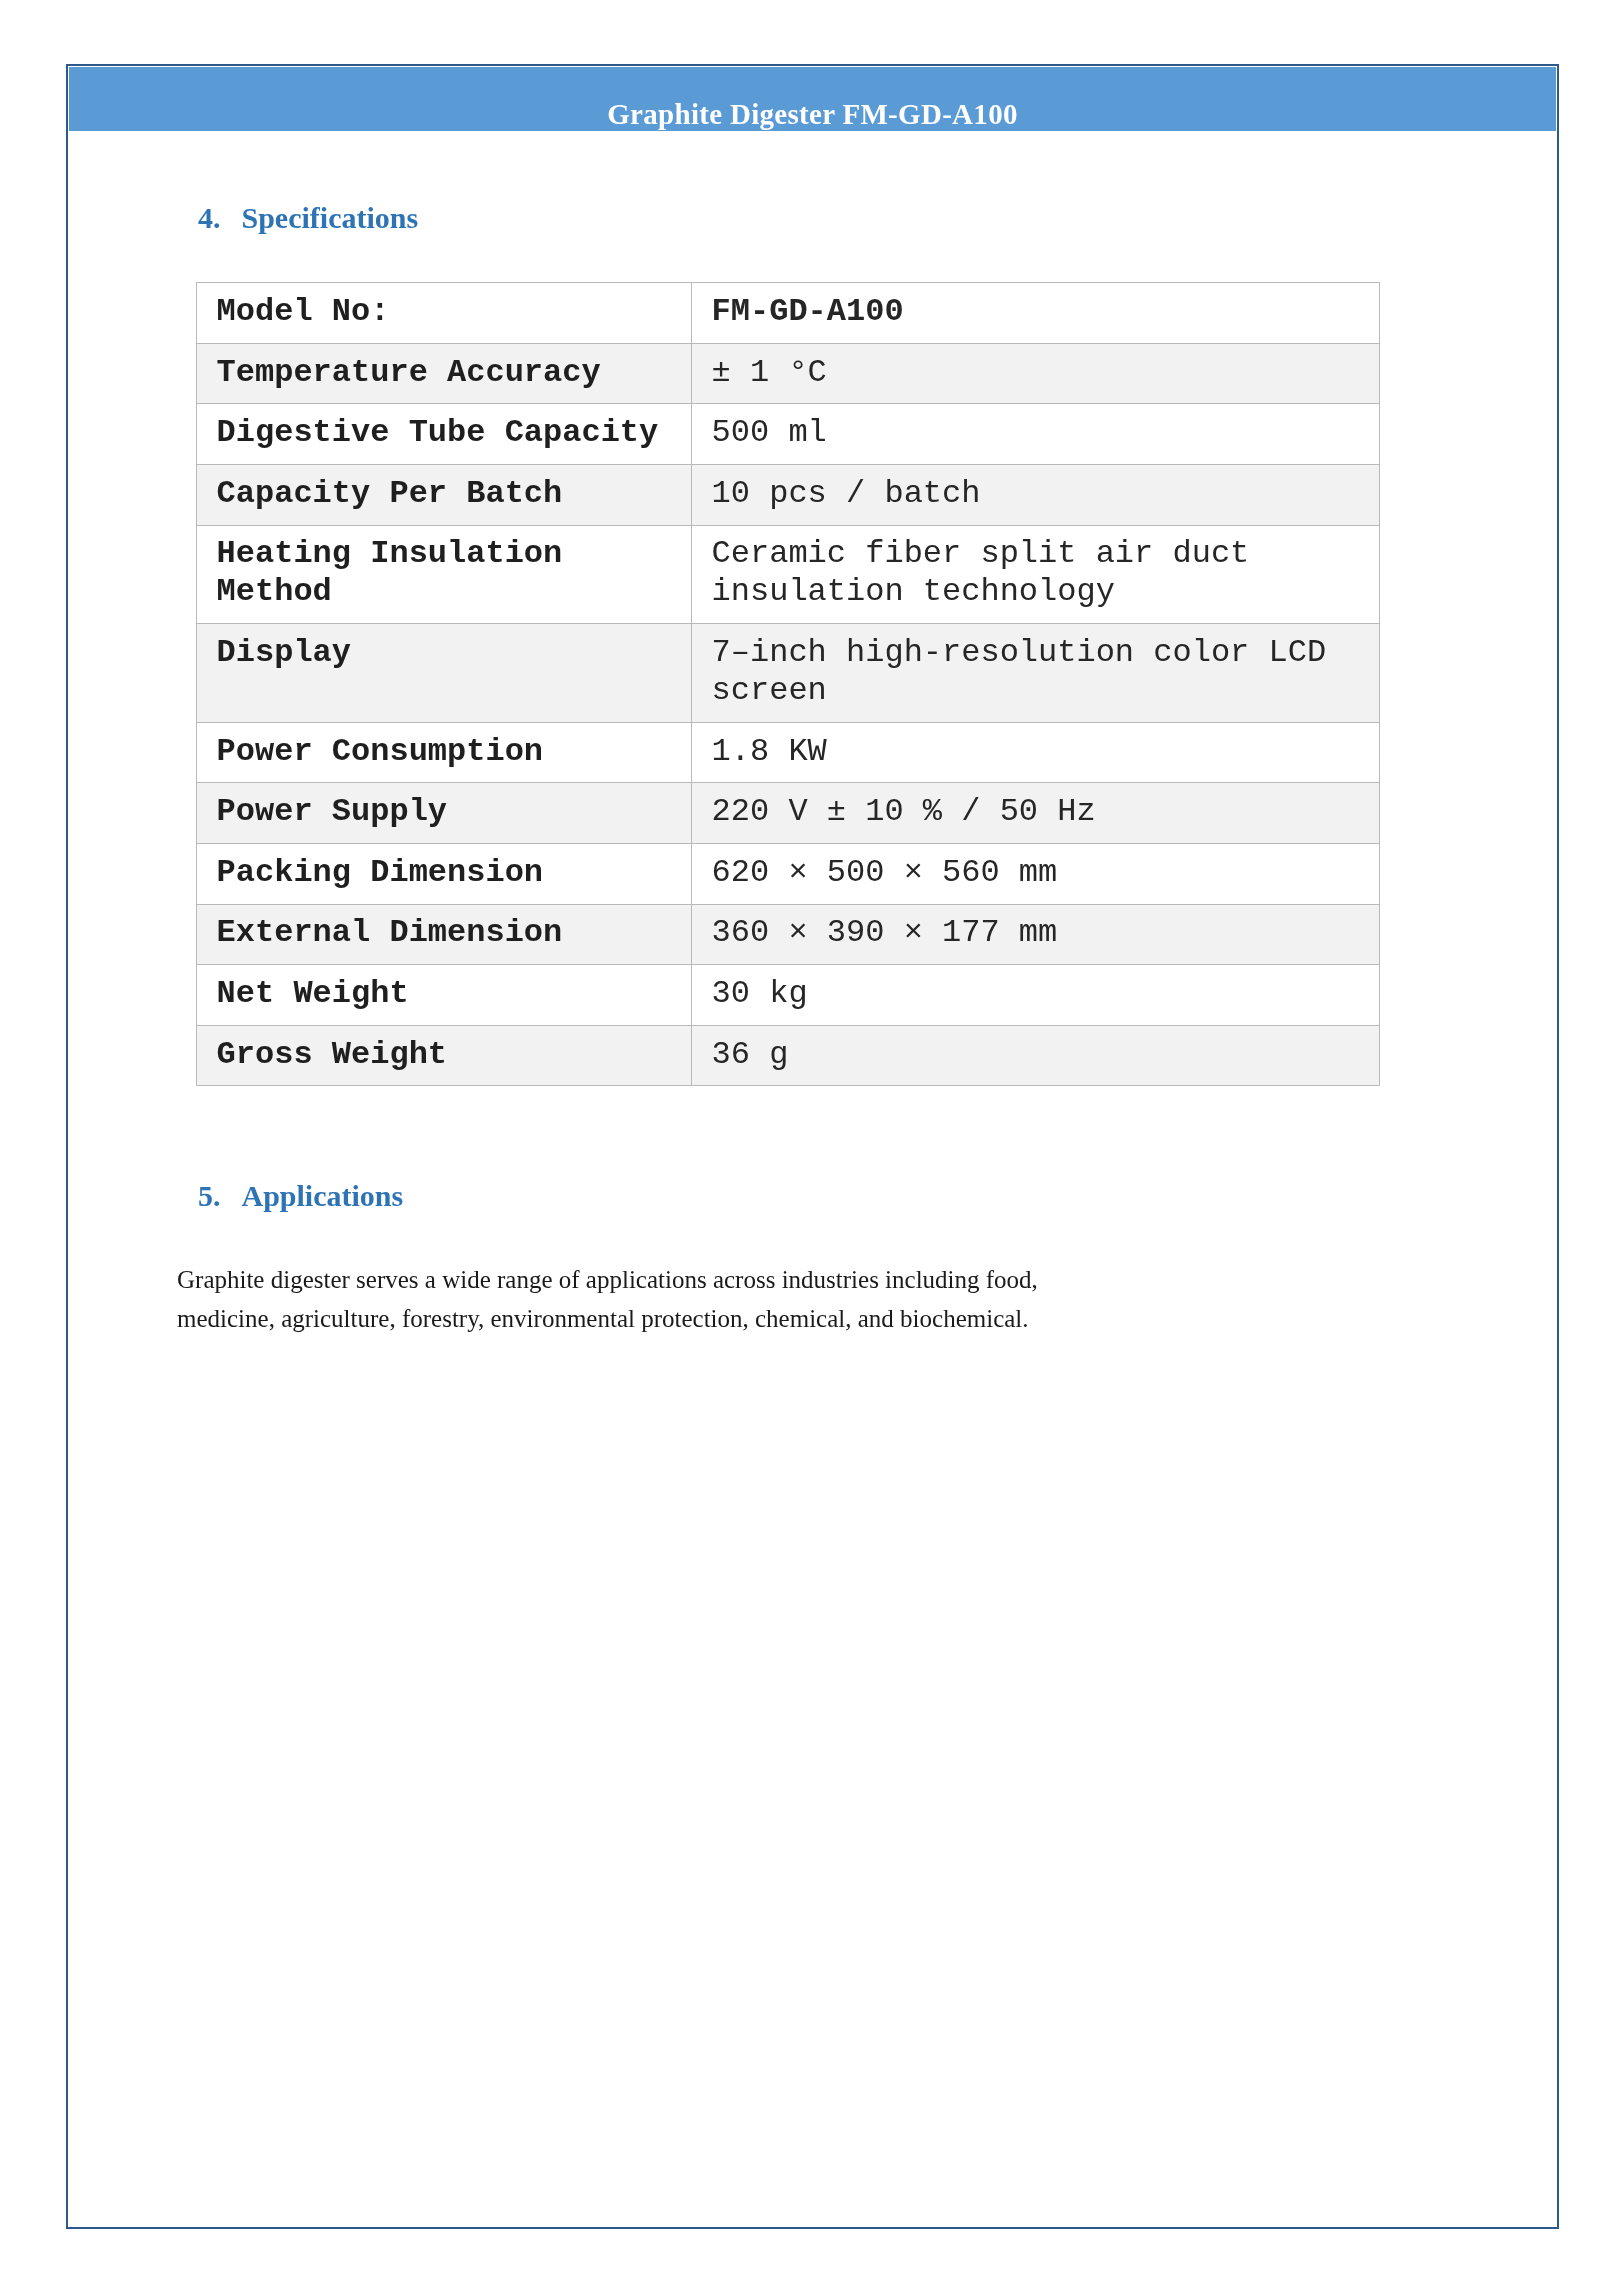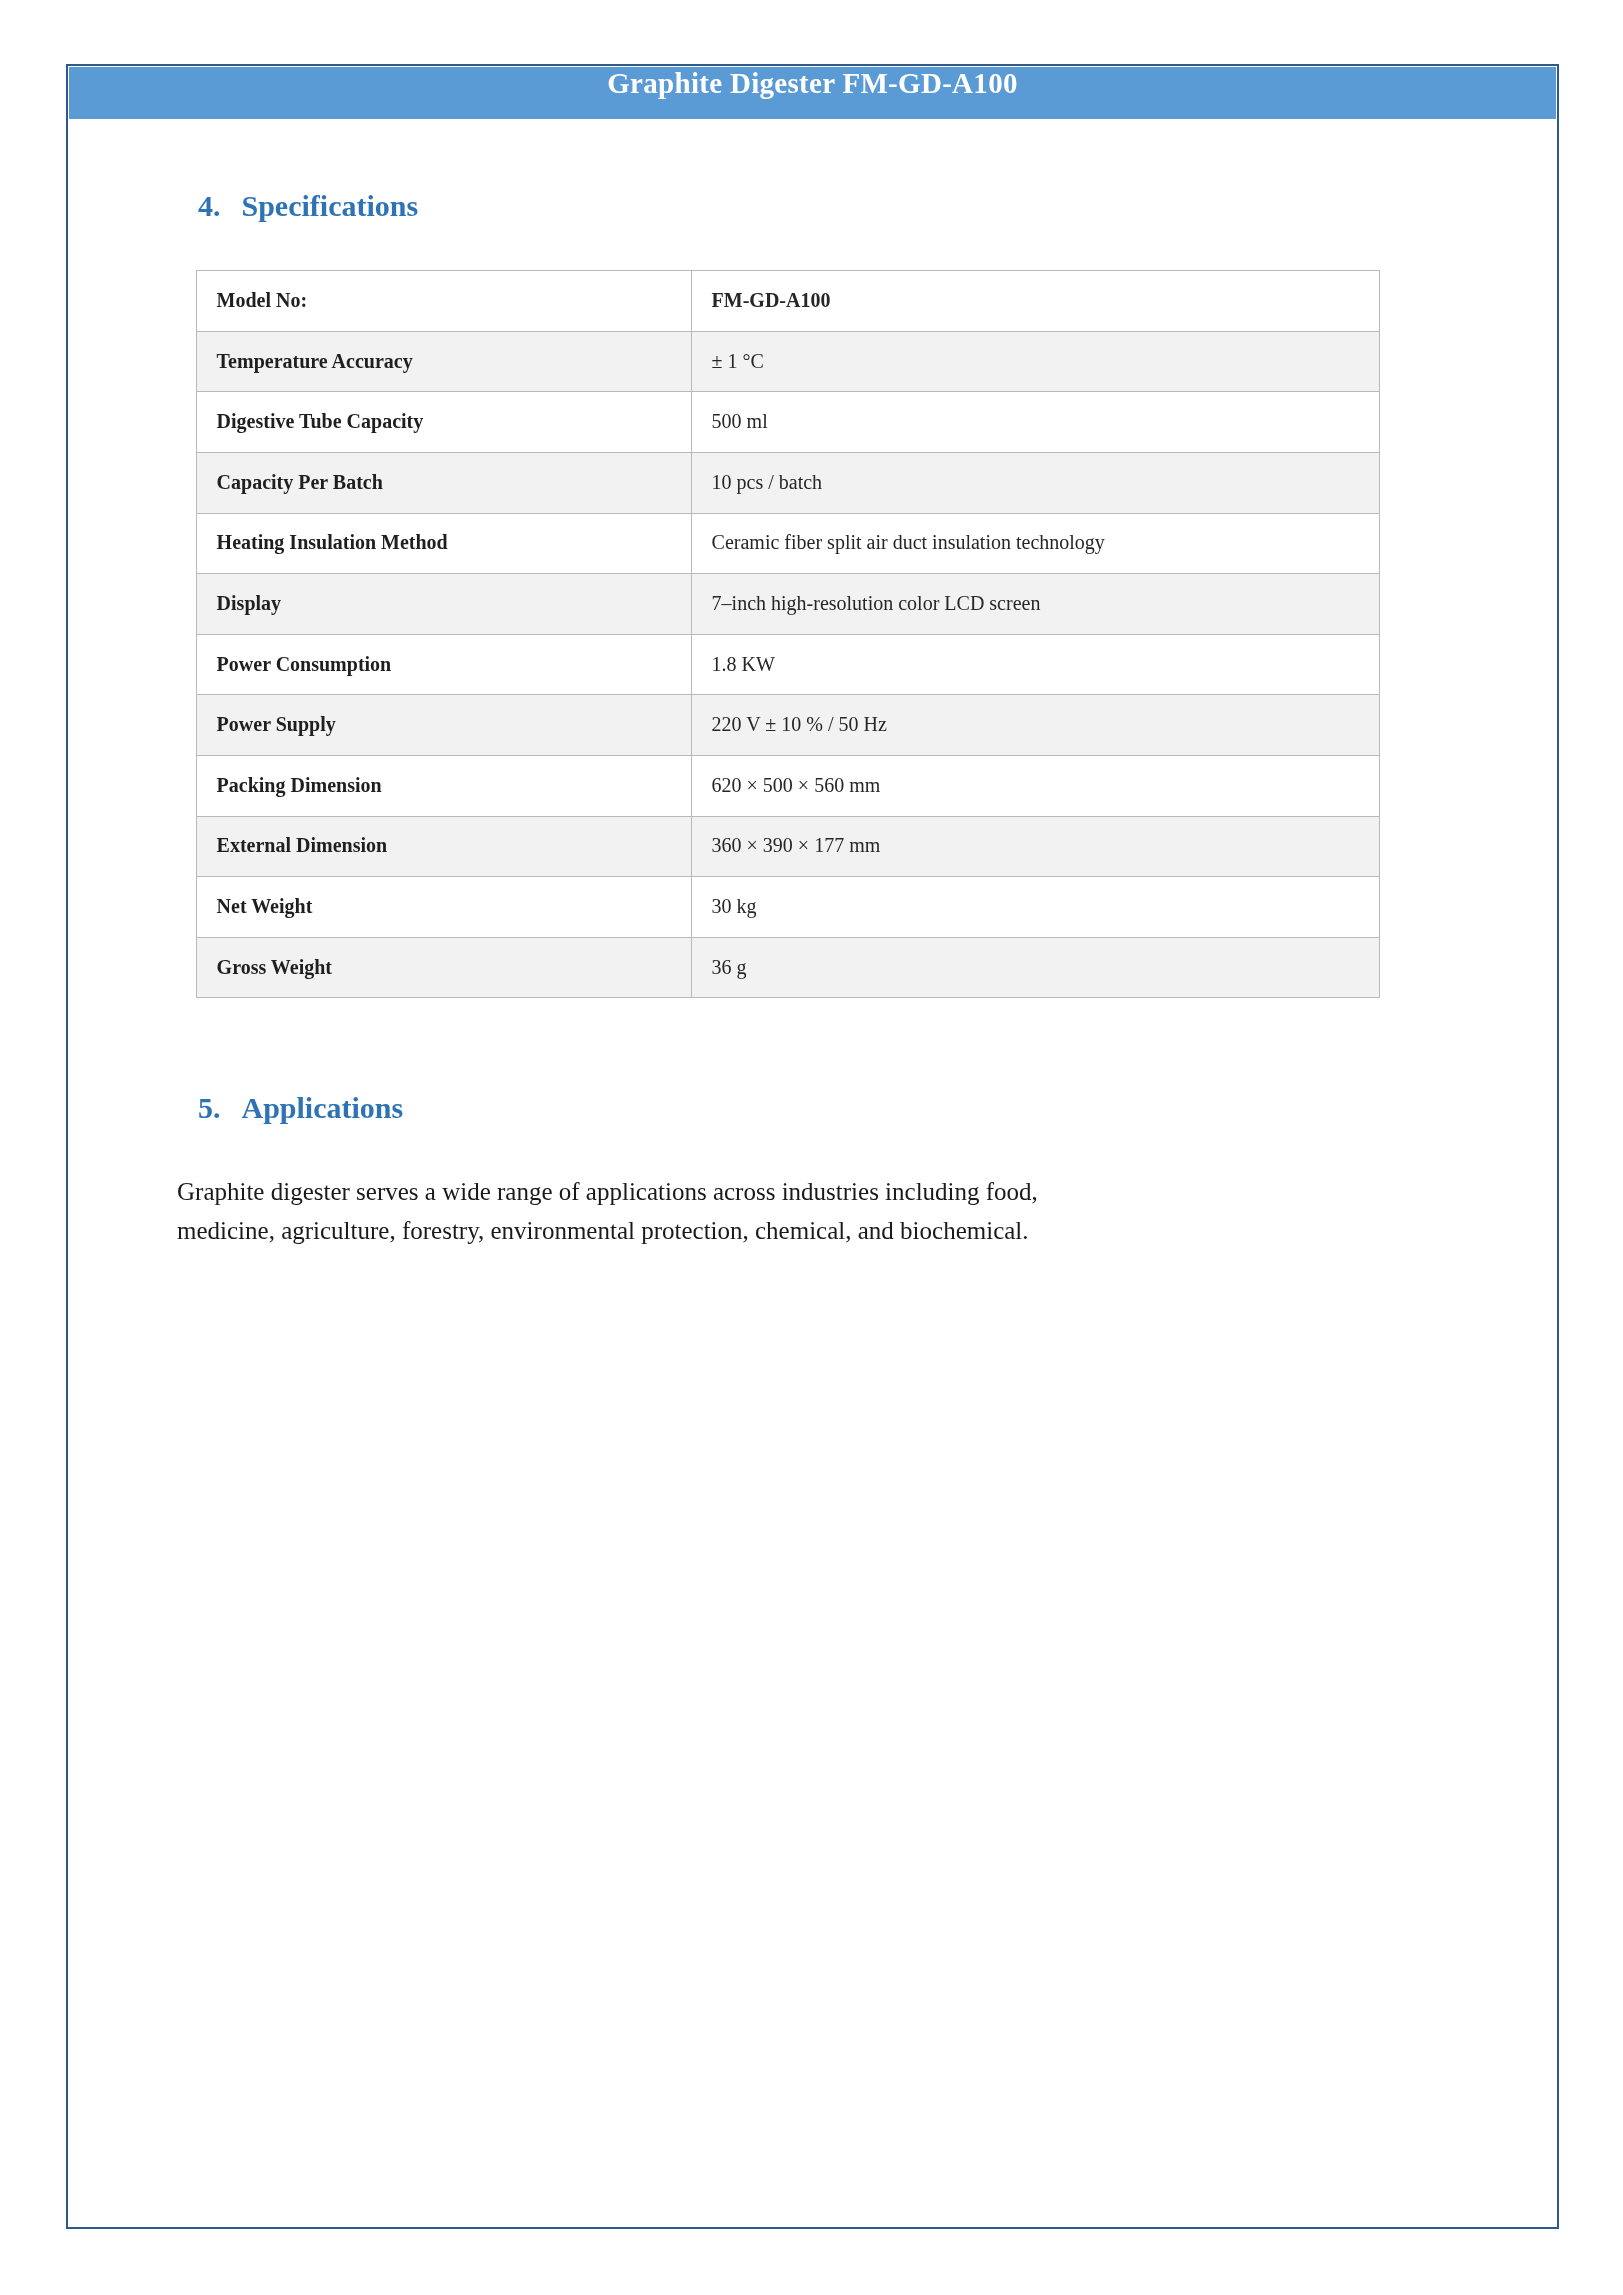--- a/index.html
+++ b/index.html
@@ -6,43 +6,43 @@
   body{
     width:1623px;height:2295px;position:relative;background:#ffffff;
     font-family:"Liberation Serif","DejaVu Serif",serif;
     -webkit-font-smoothing:antialiased;
   }
   .page-frame{
     position:absolute;left:66px;top:64px;width:1493px;height:2165px;
     box-sizing:border-box;border:2px solid #2d5a8b;background:#ffffff;
   }
   .title-bar{
-    margin:1.3px;height:52px;background:#5b9bd5;
-    display:flex;align-items:flex-start;justify-content:center;
+    margin:1.3px;height:64px;background:#5b9bd5;
+    display:flex;align-items:flex-end;justify-content:center;
   }
   .title-bar .page-title{
     color:#ffffff;font-size:29px;font-weight:bold;letter-spacing:0.3px;
   }
   .section-heading{
     color:#2e74b5;font-size:30px;font-weight:bold;line-height:35px;
     margin:16px 0 0 130px;
   }
   .section-heading .sec-num{display:inline-block;margin-right:21px;}
   #spec-heading{margin-top:69px;}
   #app-heading{margin-top:92px;}
   table.spec-table{
     margin:47px 0 0 128px;width:1182px;
     border-collapse:collapse;table-layout:fixed;
     background:#ffffff;
   }
   table.spec-table td{
     border:1.3px solid #b9b9b9;
-    font-size:20px;line-height:38px;vertical-align:top;
+    font-size:32px;line-height:38px;vertical-align:top;
     padding:9.8px 17px 11.8px 19.6px;
-    color:#262626;word-wrap:break-word;
+    color:#262626;word-wrap:break-word;font-family:Liberation Mono, monospace;
   }
   table.spec-table td.label-cell{font-weight:bold;color:#1f1f1f;}
   table.spec-table tr:nth-child(even) td{background:#f2f2f2;}
   table.spec-table td.bold-value{font-weight:bold;}
   .app-paragraph{
     margin:47px 0 0 109px;width:1217px;
     font-size:25px;line-height:39px;color:#1a1a1a;
   }
   .app-paragraph .para-line{display:block;}
 </style>

